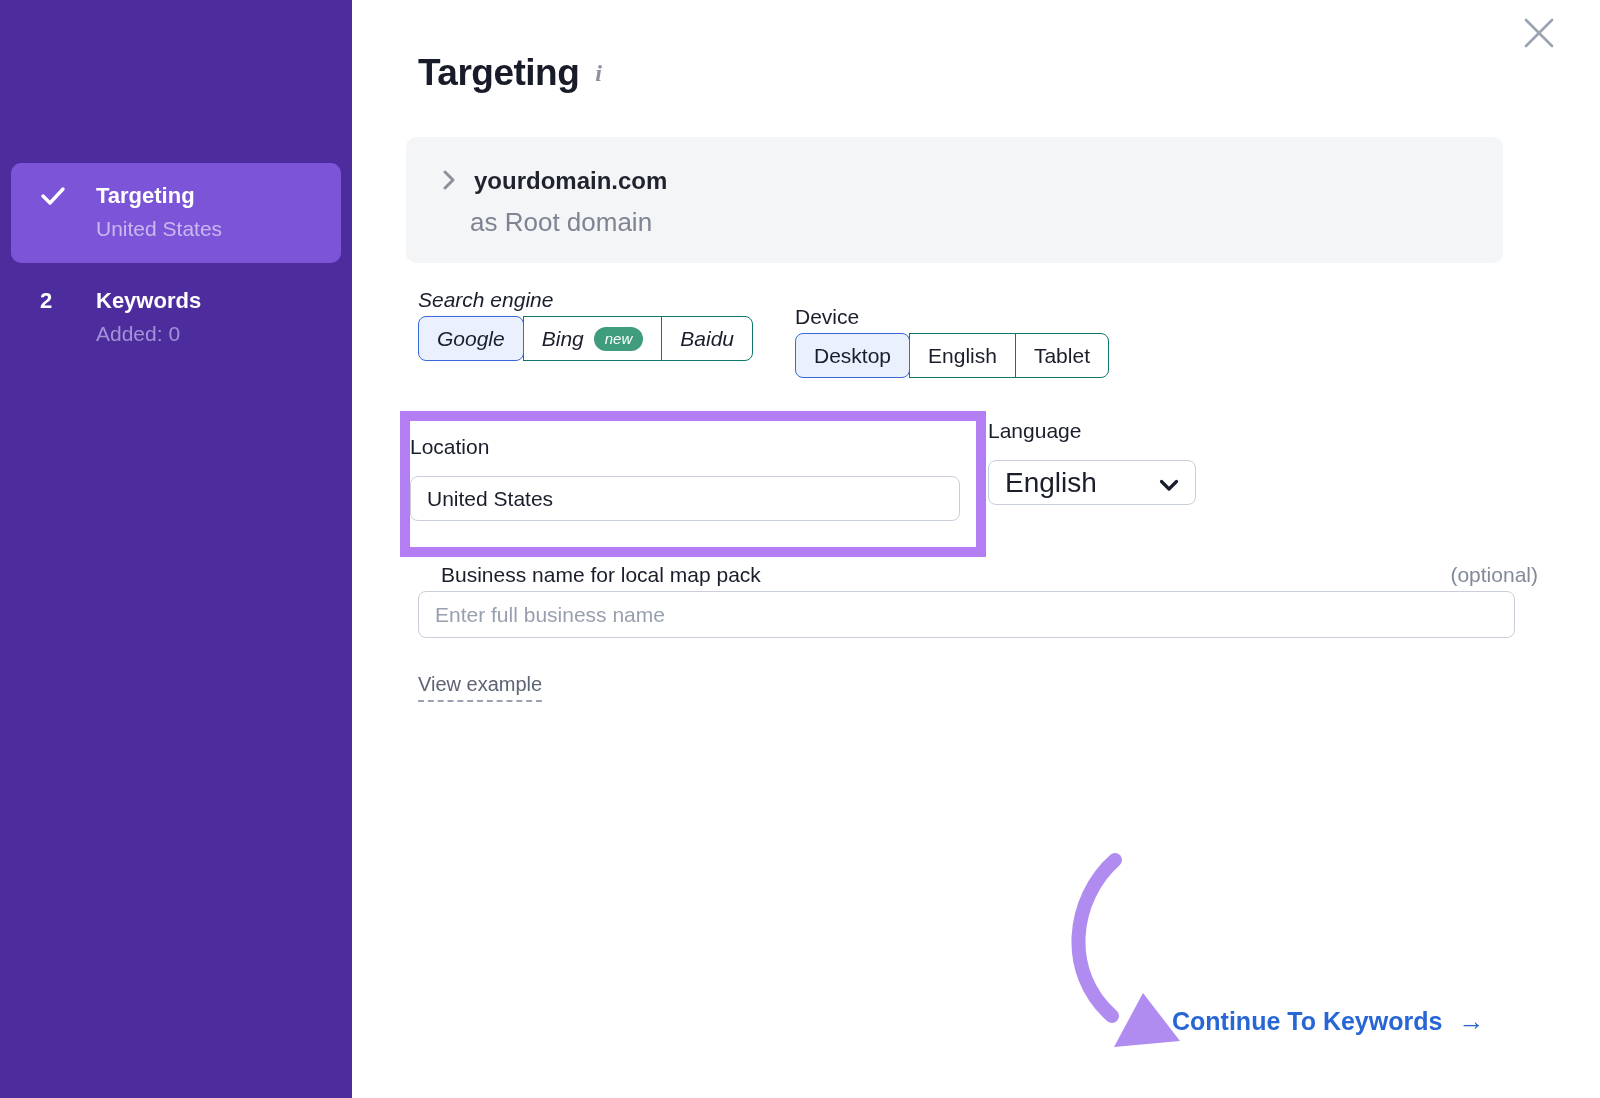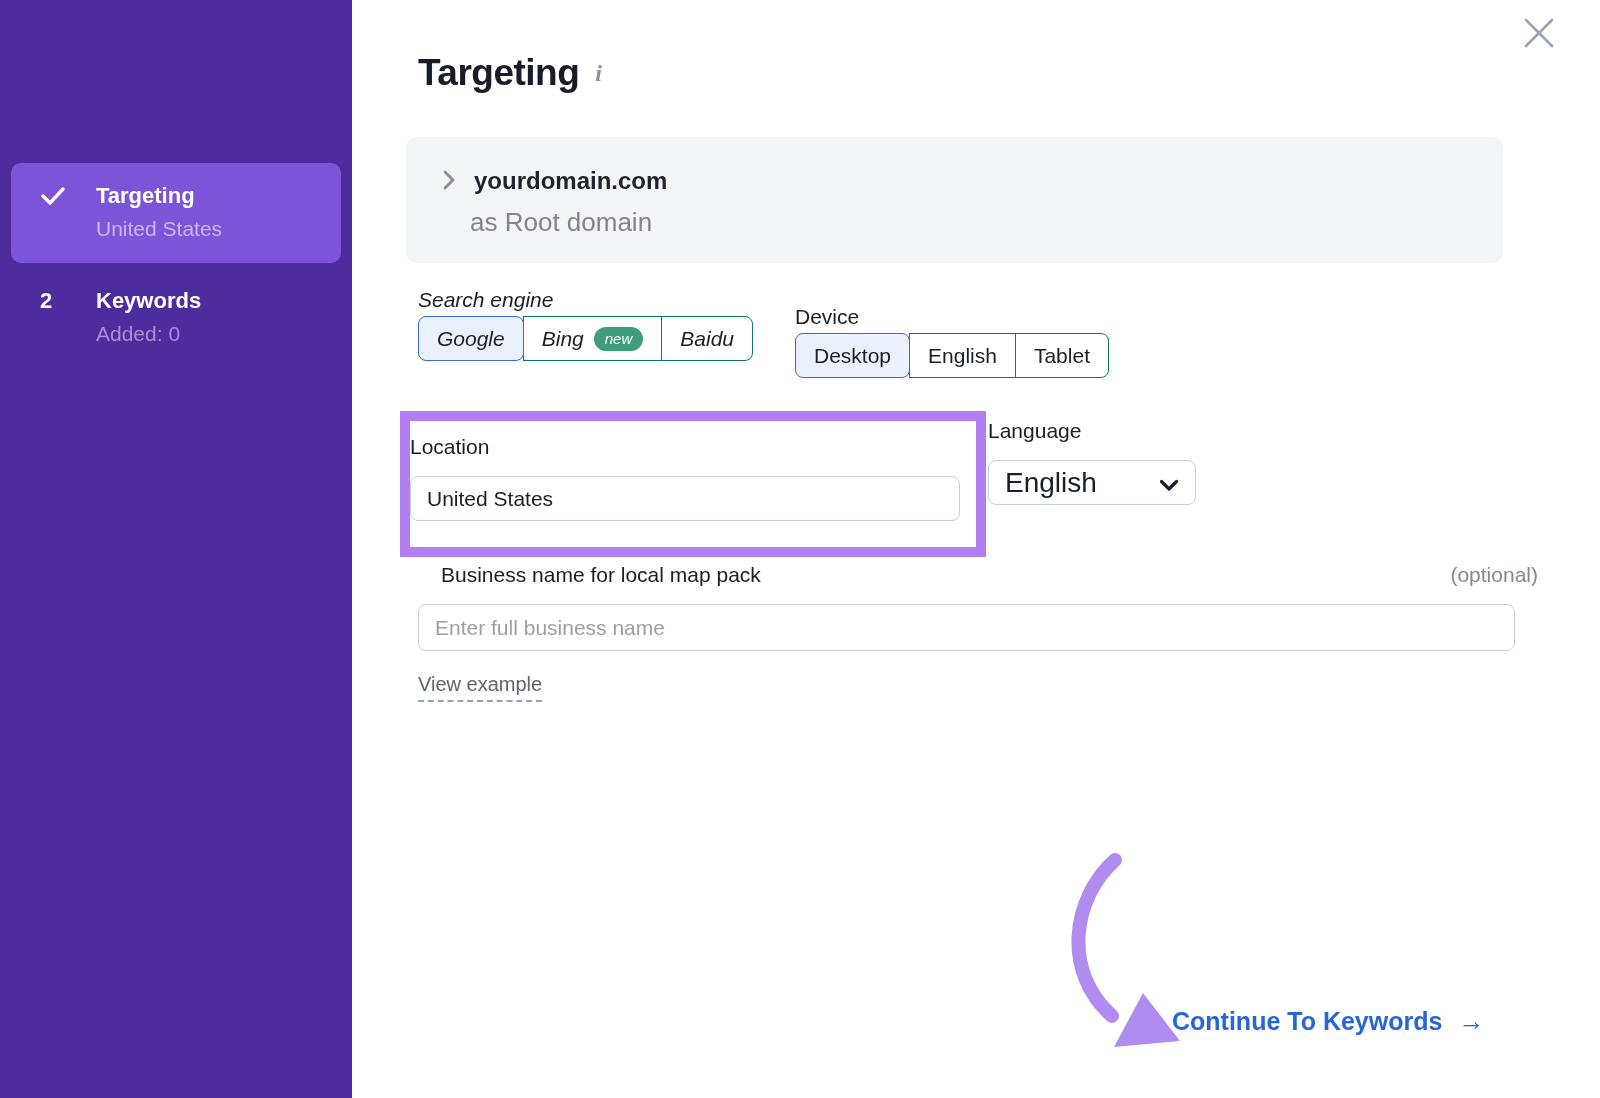--- a/index.html
+++ b/index.html
@@ -67,21 +67,21 @@
   .location-input { width: 550px; margin-top: 17px; }
 
   .lang-group { position: absolute; left: 636px; top: 419px; }
   .lang-select { margin-top: 17px; width: 208px; height: 45px; border: 1px solid #c9cfda;
     border-radius: 8px; display: flex; align-items: center; justify-content: space-between;
     padding: 0 16px; font-size: 28px; cursor: pointer; background: #ffffff; }
 
   .biz-row { position: absolute; left: 81px; top: 563px; width: 1097px;
     display: flex; justify-content: space-between; align-items: baseline; margin-left: 8px; }
   .optional { color: #828a99; font-size: 21px; }
-  .biz-input { position: absolute; left: 66px; top: 604px; width: 1097px; height: 47px; }
+  .biz-input { position: absolute; left: 66px; top: 591px; width: 1097px; height: 47px; }
 
   .view-example { position: absolute; left: 66px; top: 673px; font-size: 20px; color: #5d6474;
     border-bottom: 2px dashed #9aa1b0; padding-bottom: 4px; cursor: pointer; }
 
   .tutorial-arrow { position: absolute; left: 688px; top: 850px; pointer-events: none; }
 
   .continue-link { position: absolute; left: 820px; top: 1006px; display: flex; align-items: center;
     gap: 16px; color: var(--link, #2766d4); font-size: 25px; font-weight: bold; cursor: pointer; }
   .continue-arrow { font-size: 26px; font-weight: bold; }
 </style>

